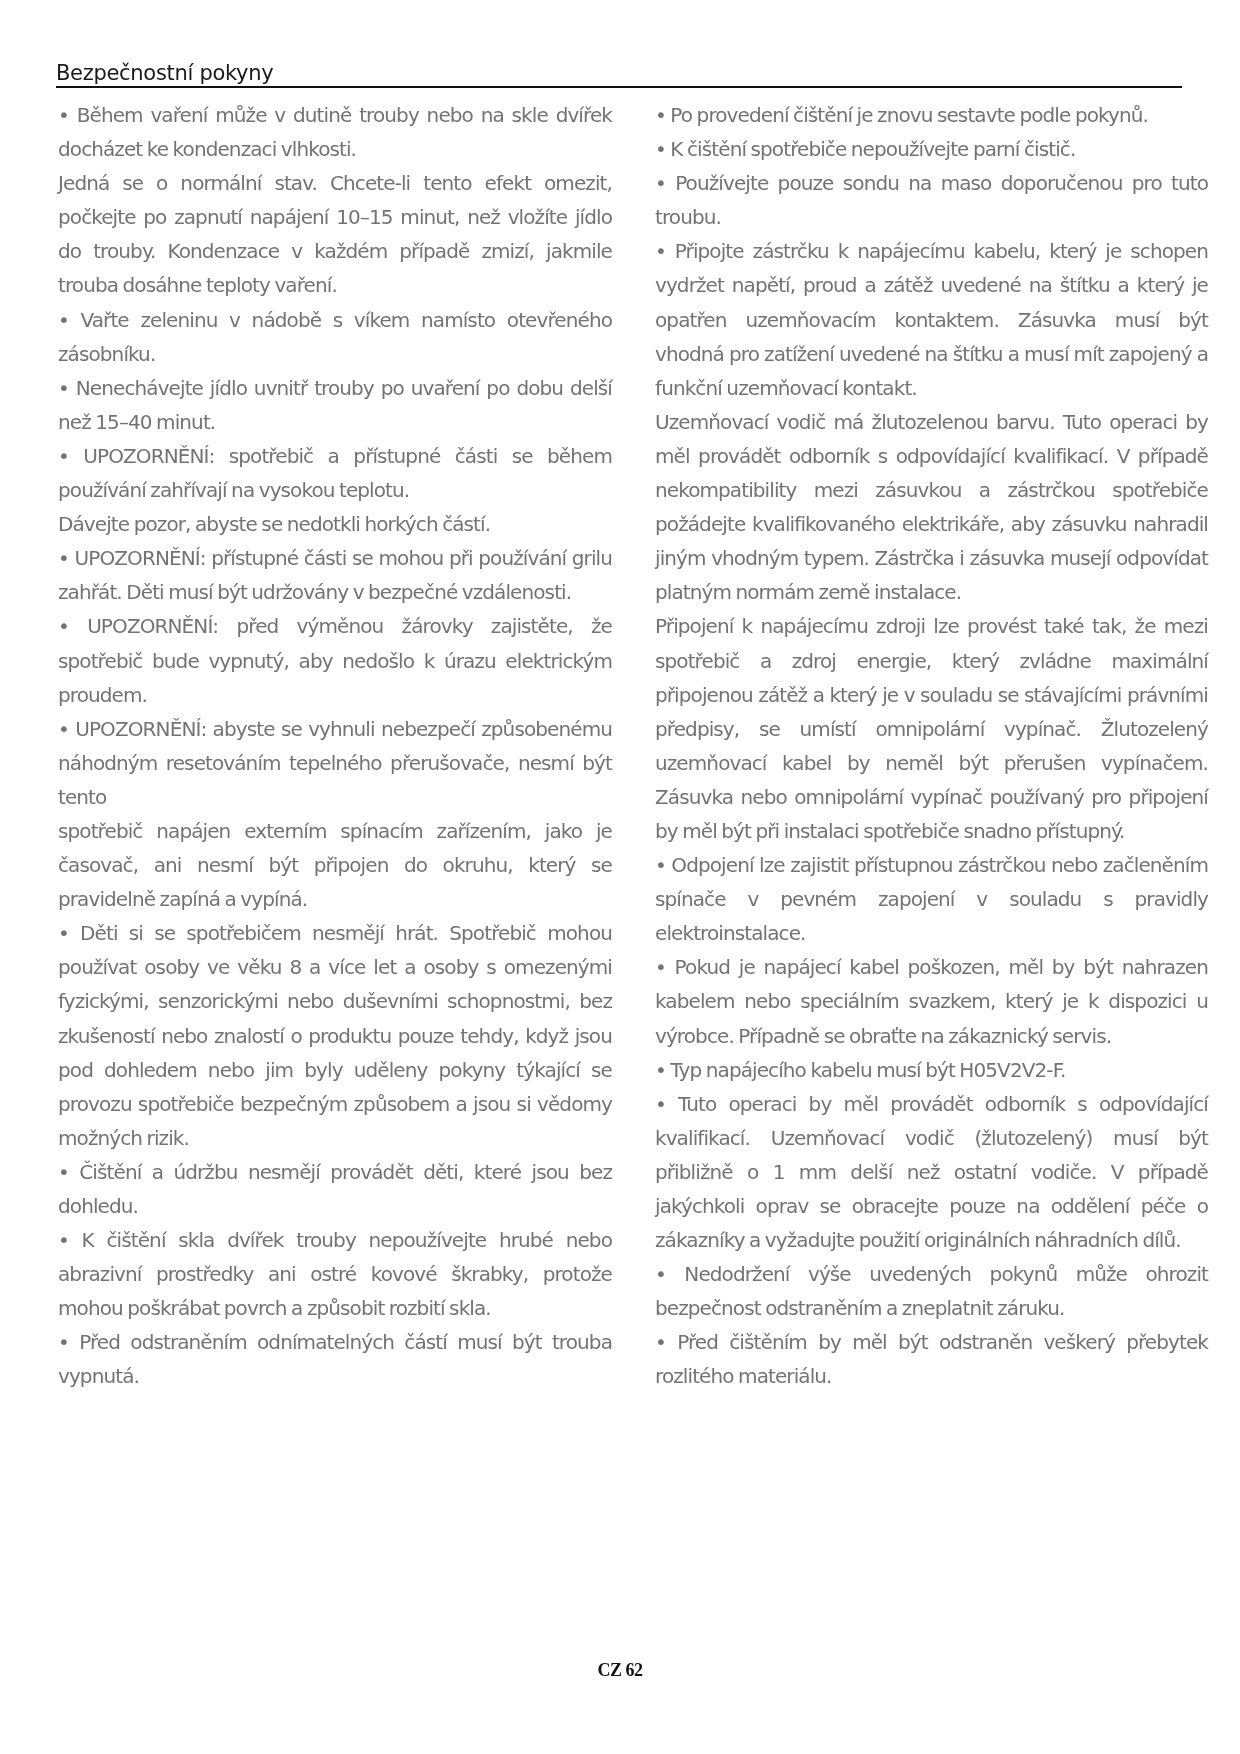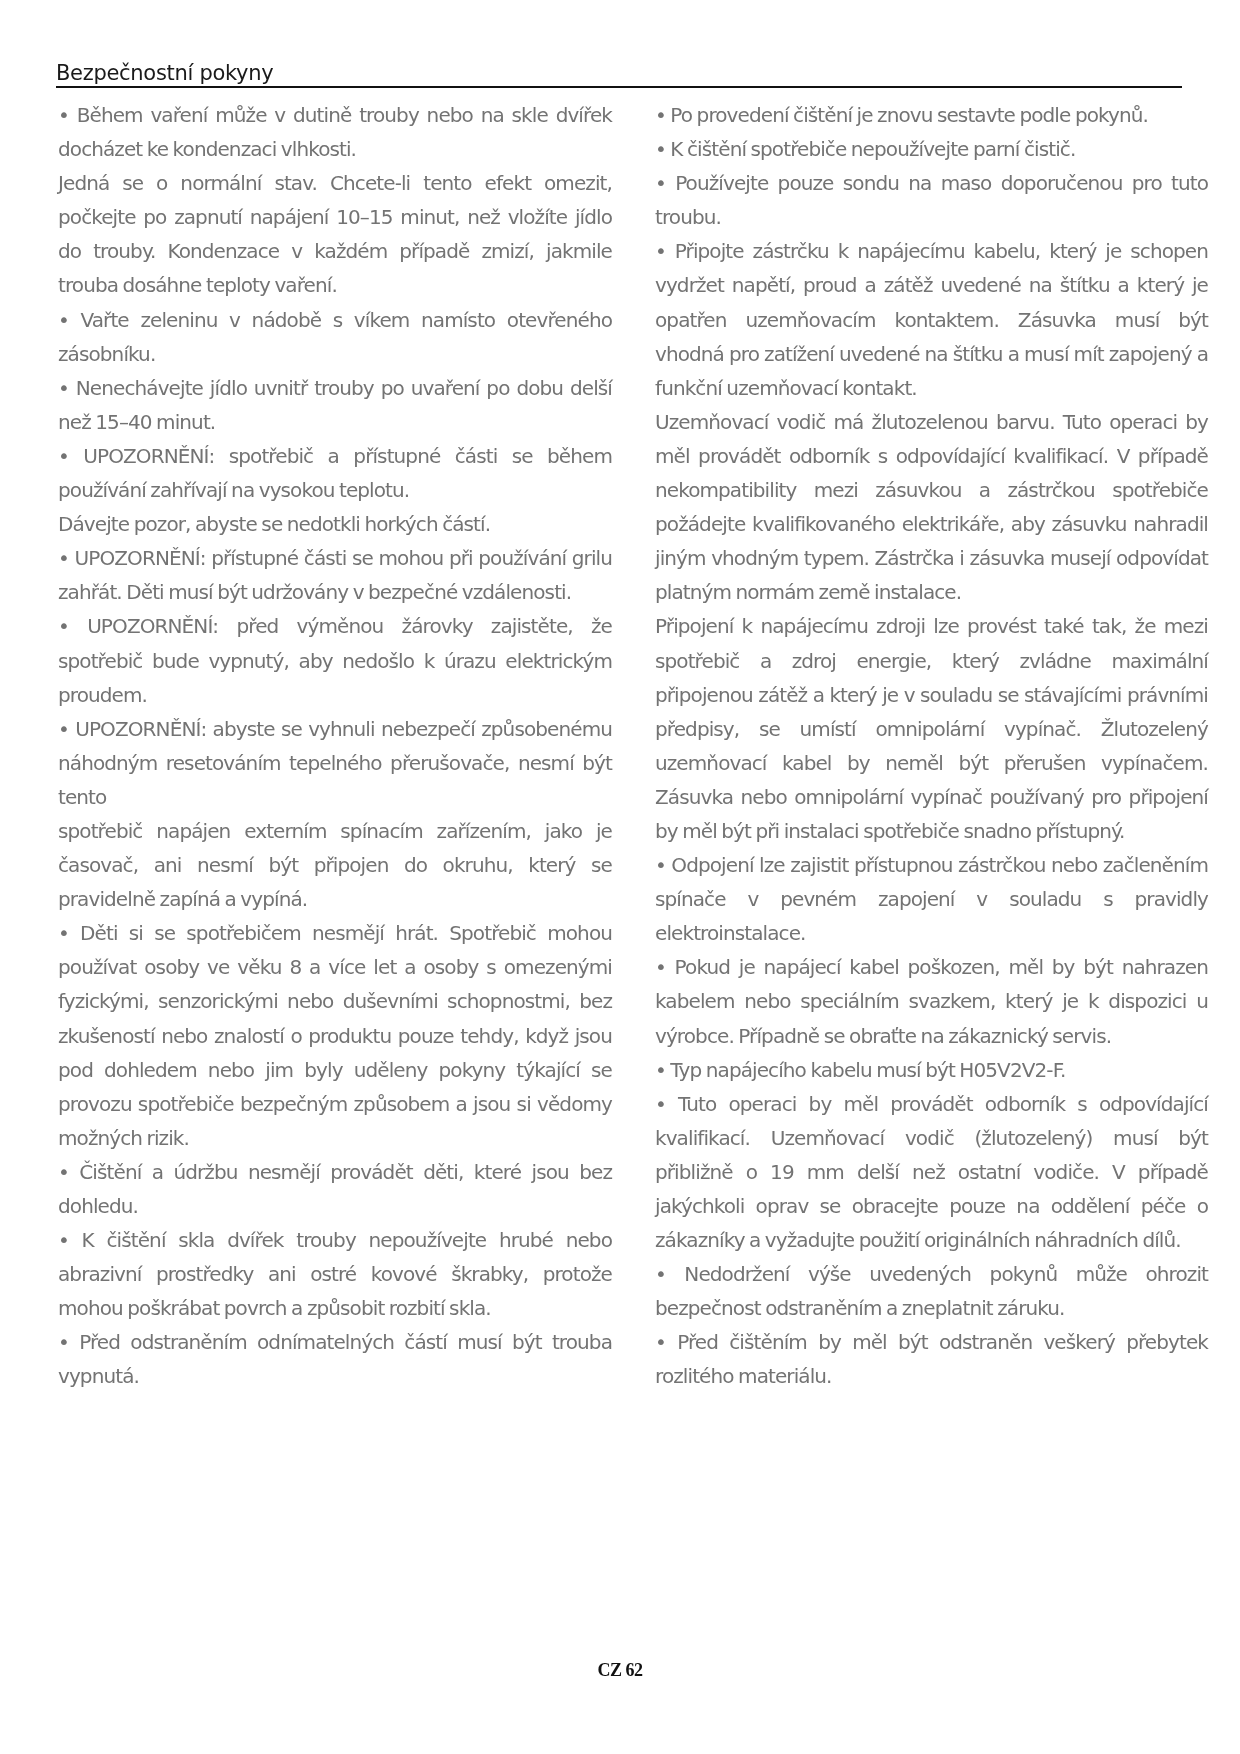--- a/index.html
+++ b/index.html
@@ -92,18 +92,18 @@
 <div class="column column-right">
   <p class="para">• Po provedení čištění je znovu sestavte podle pokynů.</p>
   <p class="para">• K čištění spotřebiče nepoužívejte parní čistič.</p>
   <p class="para">• Používejte pouze sondu na maso doporučenou pro tuto troubu.</p>
   <p class="para">• Připojte zástrčku k napájecímu kabelu, který je schopen vydržet napětí, proud a zátěž uvedené na štítku a který je opatřen uzemňovacím kontaktem. Zásuvka musí být vhodná pro zatížení uvedené na štítku a musí mít zapojený a funkční uzemňovací kontakt.</p>
   <p class="para">Uzemňovací vodič má žlutozelenou barvu. Tuto operaci by měl provádět odborník s odpovídající kvalifikací. V případě nekompatibility mezi zásuvkou a zástrčkou spotřebiče požádejte kvalifikovaného elektrikáře, aby zásuvku nahradil jiným vhodným typem. Zástrčka i zásuvka musejí odpovídat platným normám země instalace.</p>
   <p class="para">Připojení k napájecímu zdroji lze provést také tak, že mezi spotřebič a zdroj energie, který zvládne maximální připojenou zátěž a který je v souladu se stávajícími právními předpisy, se umístí omnipolární vypínač. Žlutozelený uzemňovací kabel by neměl být přerušen vypínačem. Zásuvka nebo omnipolární vypínač používaný pro připojení by měl být při instalaci spotřebiče snadno přístupný.</p>
   <p class="para">• Odpojení lze zajistit přístupnou zástrčkou nebo začleněním spínače v pevném zapojení v souladu s pravidly elektroinstalace.</p>
   <p class="para">• Pokud je napájecí kabel poškozen, měl by být nahrazen kabelem nebo speciálním svazkem, který je k dispozici u výrobce. Případně se obraťte na zákaznický servis.</p>
   <p class="para">• Typ napájecího kabelu musí být H05V2V2-F.</p>
-  <p class="para">• Tuto operaci by měl provádět odborník s odpovídající kvalifikací. Uzemňovací vodič (žlutozelený) musí být přibližně o 19 mm delší než ostatní vodiče. V případě jakýchkoli oprav se obracejte pouze na oddělení péče o zákazníky a vyžadujte použití originálních náhradních dílů.</p>
+  <p class="para">• Tuto operaci by měl provádět odborník s odpovídající kvalifikací. Uzemňovací vodič (žlutozelený) musí být přibližně o 1 mm delší než ostatní vodiče. V případě jakýchkoli oprav se obracejte pouze na oddělení péče o zákazníky a vyžadujte použití originálních náhradních dílů.</p>
   <p class="para">• Nedodržení výše uvedených pokynů může ohrozit bezpečnost odstraněním a zneplatnit záruku.</p>
   <p class="para">• Před čištěním by měl být odstraněn veškerý přebytek rozlitého materiálu.</p>
 </div>
 
 <div class="page-footer">CZ 62</div>
 
 </body></html>

